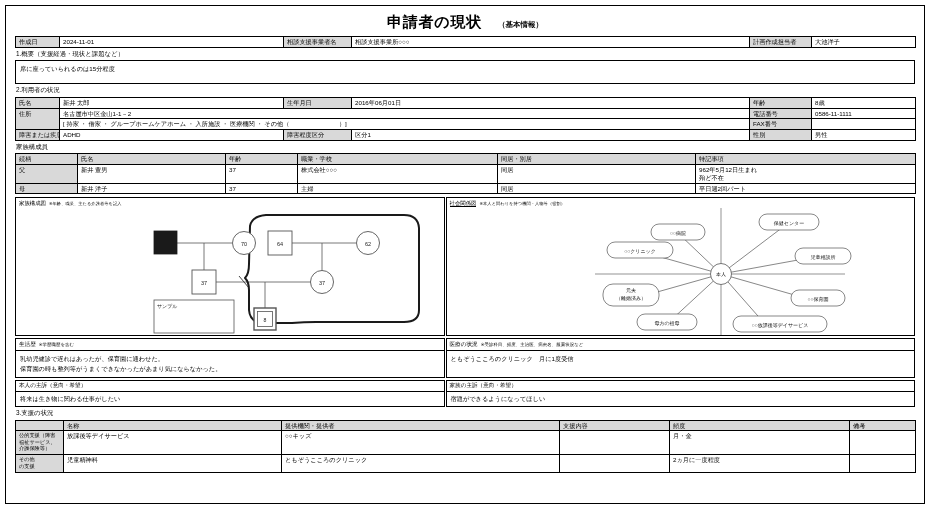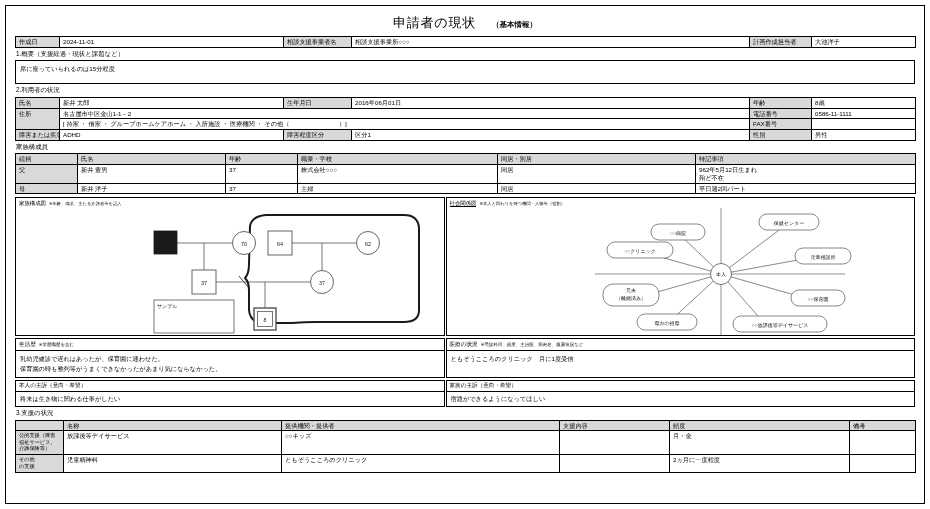--- a/index.html
+++ b/index.html
@@ -21,22 +21,22 @@
     width: 920px; height: 499px;
     border: 1px solid #000;
     background: #fff;
     padding: 7px 9px 5px 9px;
   }
   .title-bar {
     text-align: center;
     padding-bottom: 4px;
   }
   .title-main {
-    font-size: 13px;
-    font-weight: normal;
+    font-size: 15px;
+    font-weight: bold;
     letter-spacing: 0.8px;
     color: #000;
   }
   .title-sub {
     font-size: 7.5px;
     font-weight: bold;
     color: #000;
     margin-left: 16px;
   }
 

